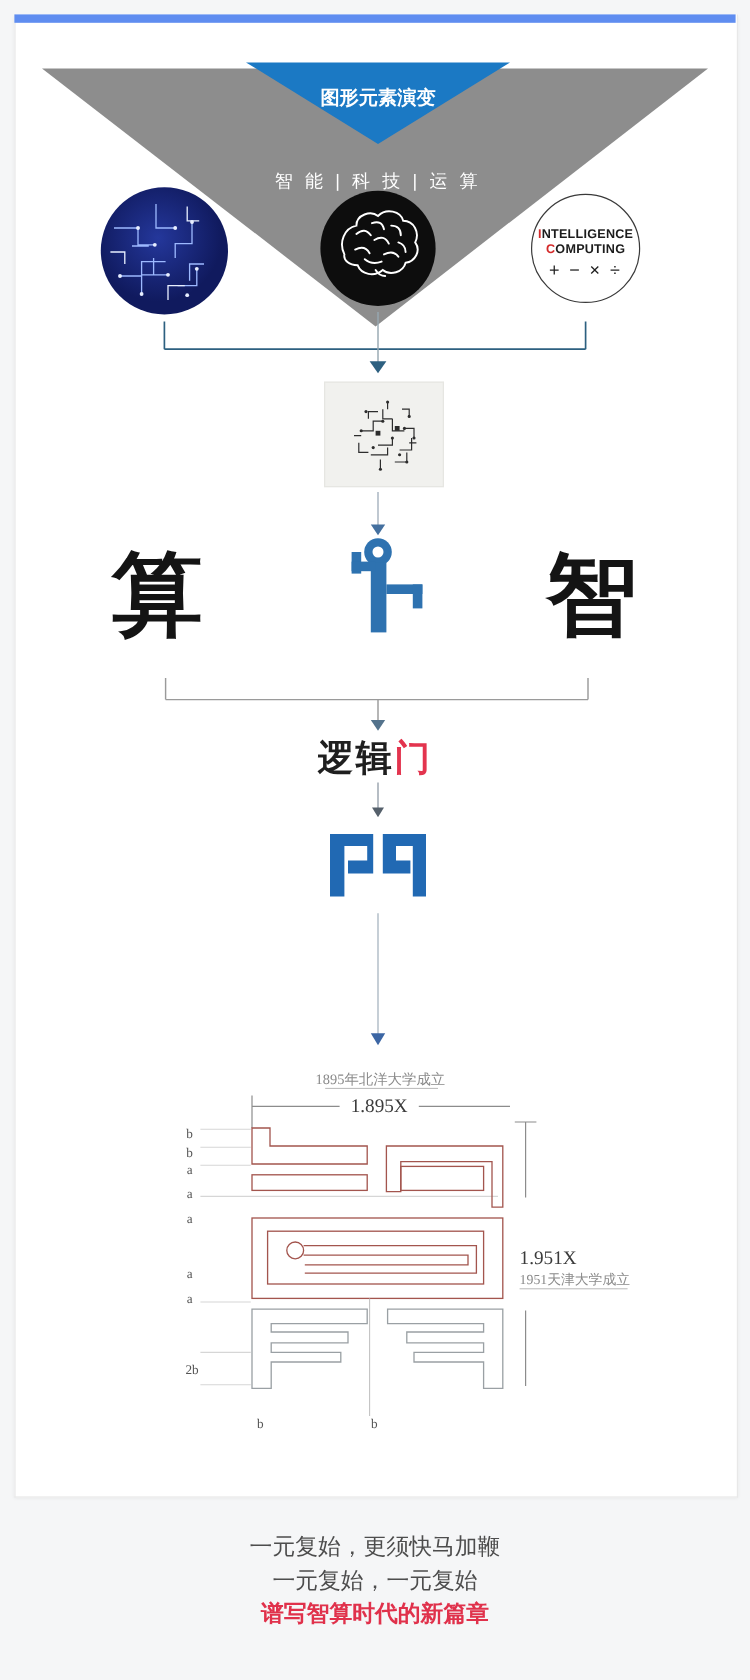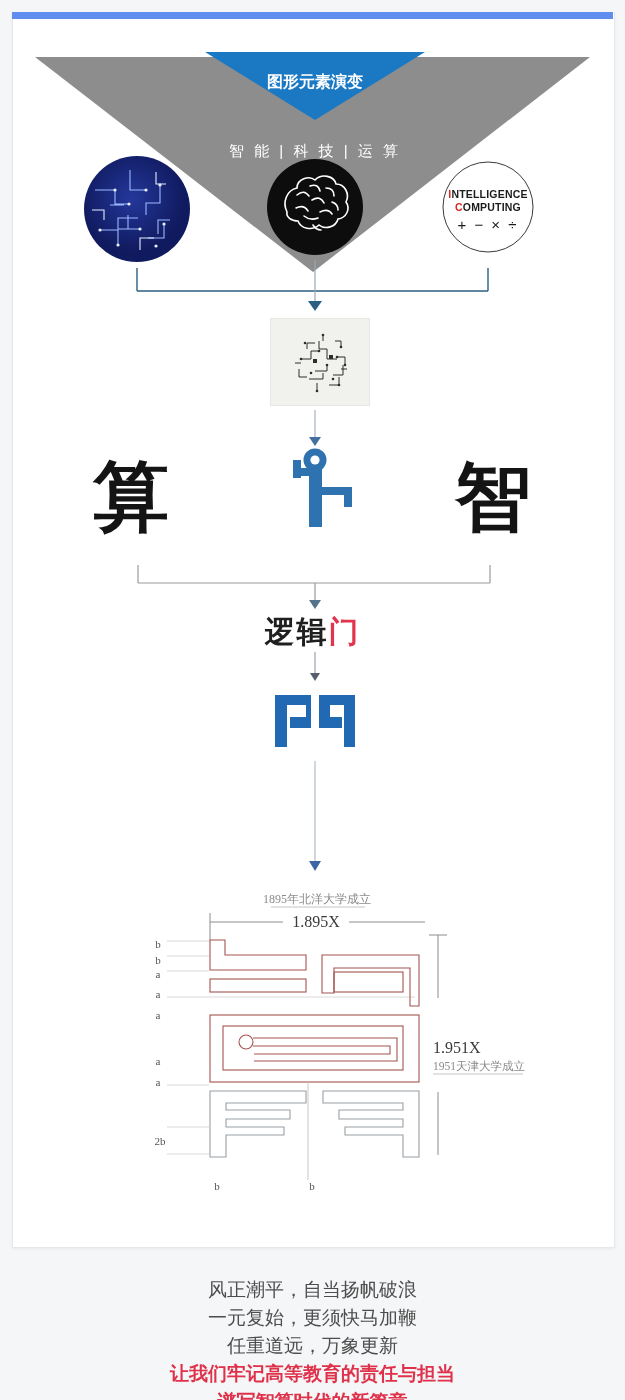--- a/index.html
+++ b/index.html
@@ -212,18 +212,16 @@
     <path d="M135,214 H231 V226 H151 V233 H215 V242 H151 V250 H209 V258 H151 V280 H135 Z"></path>
     <path d="M344,214 H248 V226 H328 V233 H264 V242 H328 V250 H270 V258 H328 V280 H344 Z"></path>
   </g>
   <path d="M233,205 V303" stroke="#c2c2c2" stroke-width="0.9"></path>
 
   <text x="142" y="313" font-size="11" fill="#555" text-anchor="middle" font-family="Liberation Serif,DejaVu Serif,serif">b</text>
   <text x="237" y="313" font-size="11" fill="#555" text-anchor="middle" font-family="Liberation Serif,DejaVu Serif,serif">b</text>
 </svg>
 
 <div class="abs footer">
-  <div>风正潮平，自当扬帆破浪</div>
   <div>一元复始，更须快马加鞭</div>
-  <div>任重道远，万象更新</div>
-  <div class="hl">让我们牢记高等教育的责任与担当</div>
+  <div>一元复始，一元复始</div>
   <div class="hl">谱写智算时代的新篇章</div>
 </div>
 
 </body></html>

